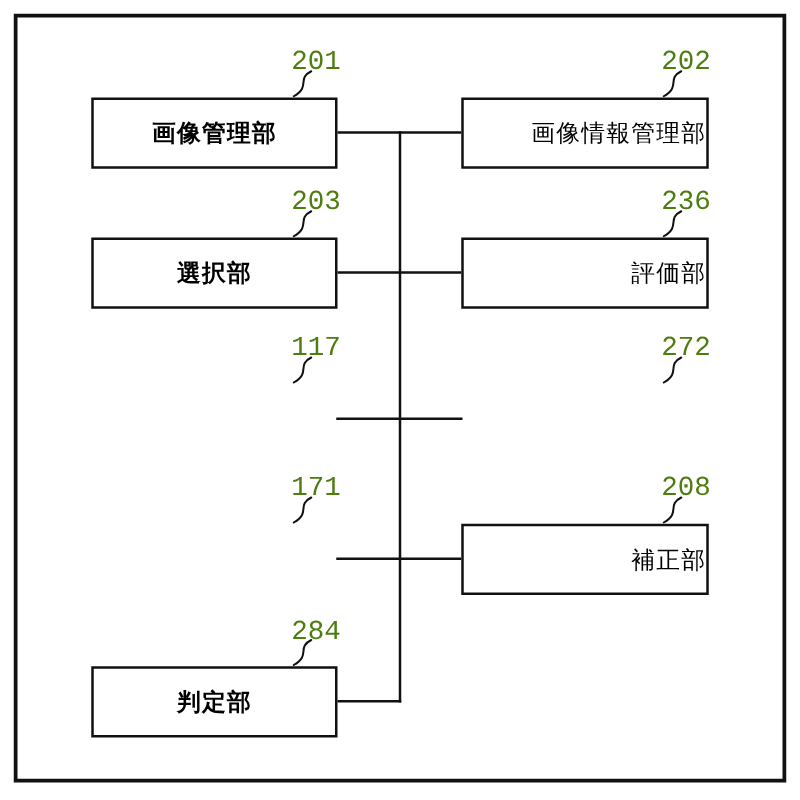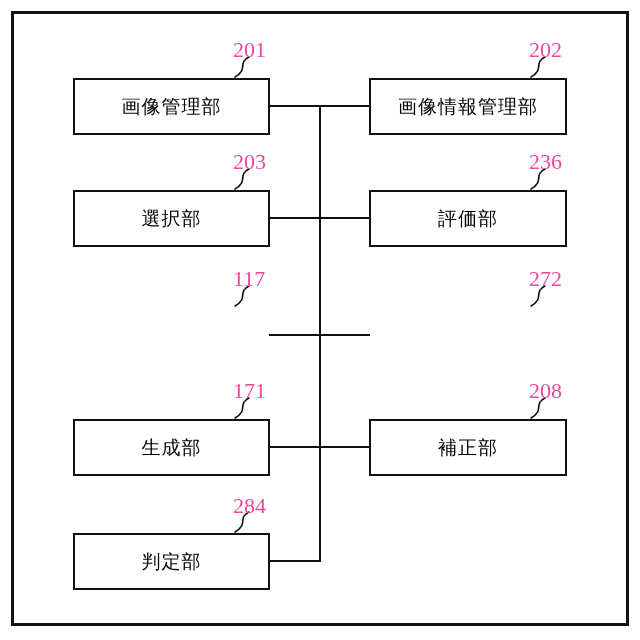--- a/index.html
+++ b/index.html
@@ -11,26 +11,26 @@
     position:absolute;left:11px;top:11px;width:618px;height:615px;
     box-sizing:border-box;border:3px solid #111;
   }
   svg.lines{position:absolute;left:0;top:0;width:640px;height:640px;}
   .box{
     position:absolute;box-sizing:border-box;height:57px;
     border:2px solid #111;background:#ffffff;
     display:flex;align-items:center;justify-content:center;
     font-size:19px;letter-spacing:1px;color:#000;
   }
-  .col-left{left:73px;width:197px;}
-  .col-right{left:369px;width:198px;}
+  .col-left{left:73px;width:197px;font-weight:bold;}
+  .col-right{left:369px;width:198px;justify-content:flex-end;}
   .r1{top:78px}.r2{top:190px}.r3{top:307px}.r4{top:419px}.r5{top:533px}
   .ref{
-    position:absolute;font-size:22px;color:#ec4899;line-height:1;
-    font-family:Liberation Serif, serif;
+    position:absolute;font-size:22px;color:#4d7c0f;line-height:1;
+    font-family:Liberation Mono, monospace;
   }
   .ref-left{left:233px}.ref-right{left:529px}
   .rt1{top:39px}.rt2{top:151px}.rt3{top:268px}.rt4{top:380px}.rt5{top:495px}
   .label{pointer-events:none;}
 </style>
 </head>
 <body>
 
 <div id="stage">
 
@@ -72,23 +72,20 @@
   </div>
   <div class="box col-right r1">
     <span class="label">画像情報管理部</span>
   </div>
   <div class="box col-left r2">
     <span class="label">選択部</span>
   </div>
   <div class="box col-right r2">
     <span class="label">評価部</span>
   </div>
-  <div class="box col-left r4">
-    <span class="label">生成部</span>
-  </div>
   <div class="box col-left r5">
     <span class="label">判定部</span>
   </div>
   <div class="box col-right r4">
     <span class="label">補正部</span>
   </div>
 
 </div>
 
 </body></html>

